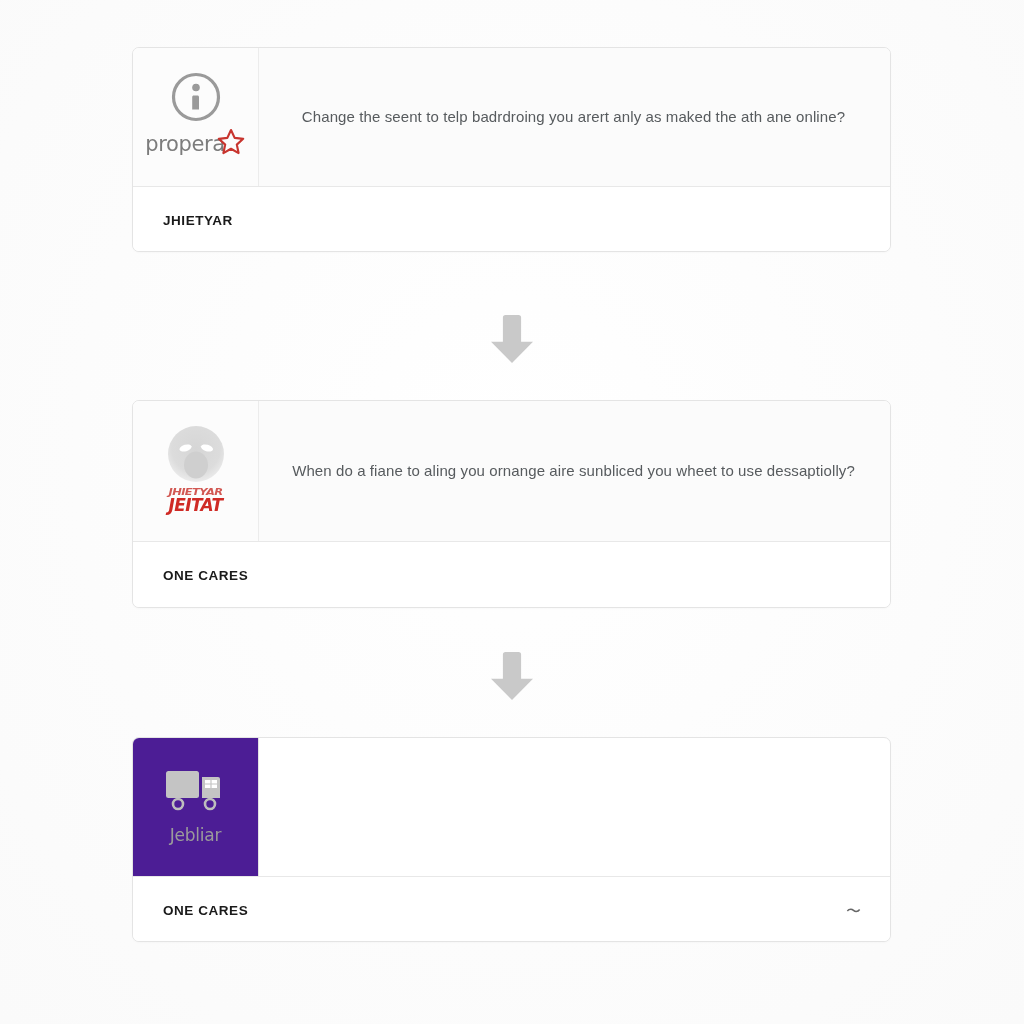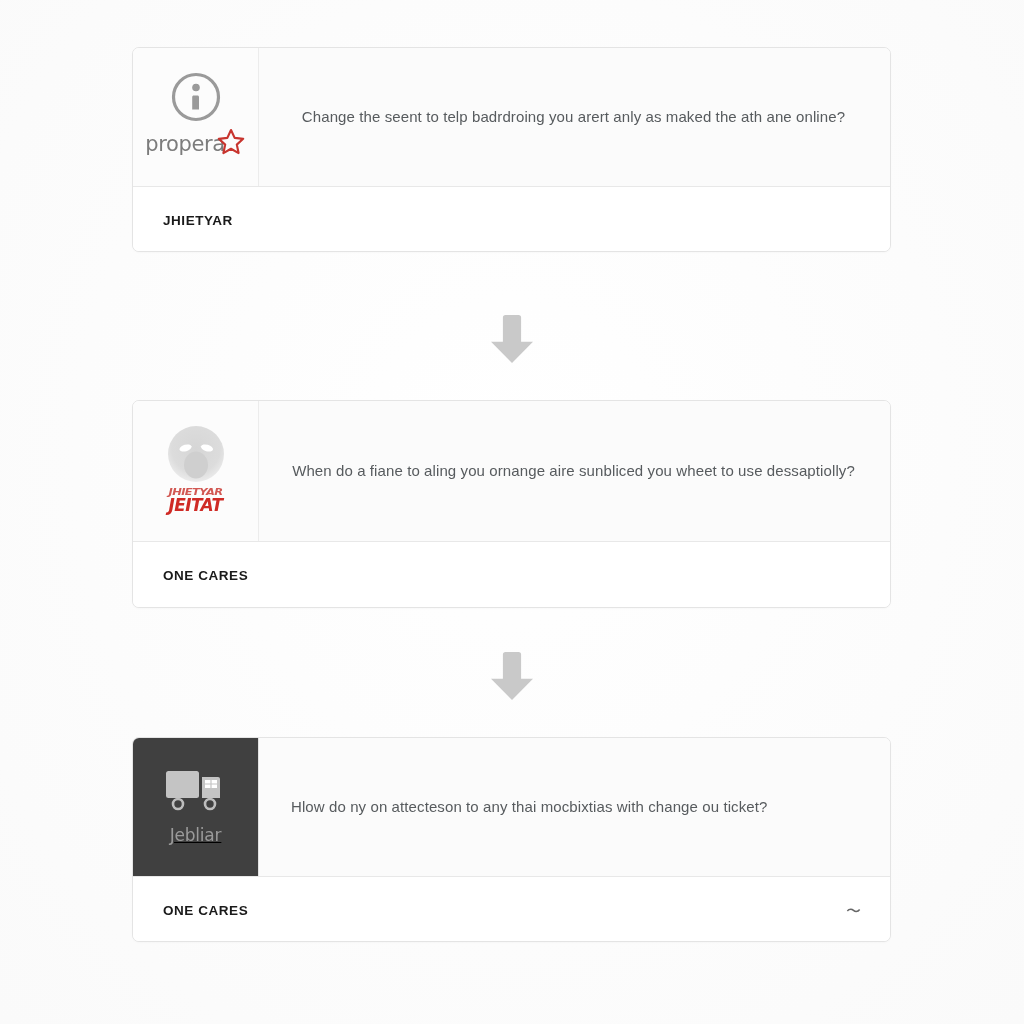--- a/index.html
+++ b/index.html
@@ -47,21 +47,21 @@
     width: 126px;
     flex: 0 0 126px;
     border-right: 1px solid #ececec;
     background: #fcfcfc;
     display: flex;
     flex-direction: column;
     align-items: center;
     justify-content: center;
     padding: 14px 6px 16px;
   }
-  .logo-cell.tinted { background: #404040; border-right-color: #e2e2e2; text-decoration: underline; }
+  .logo-cell.tinted { background: #4c1d95; border-right-color: #e2e2e2; }
 
   
   .question-cell {
     flex: 1 1 auto;
     background: #fbfbfb;
     display: flex;
     align-items: center;
     padding: 22px 34px 22px 32px;
   }
   .question-text {
@@ -262,23 +262,20 @@
             <rect x="41" y="13" width="12" height="8" fill="#ffffff"></rect>
             <line x1="41" y1="17" x2="53" y2="17" stroke="#c4c4c4" stroke-width="1.2"></line>
             <line x1="47" y1="13" x2="47" y2="21" stroke="#c4c4c4" stroke-width="1.2"></line>
             <circle cx="14" cy="37" r="5" fill="none" stroke="#bdbdbd" stroke-width="2.6"></circle>
             <circle cx="46" cy="37" r="5" fill="none" stroke="#bdbdbd" stroke-width="2.6"></circle>
           </svg>
         </span>
         <span class="truck-label">Jebliar</span>
       </div>
 
-      <div class="question-cell">
-        <div class="question-text leftal">Hlow do ny on attecteson to any thai mocbixtias with change ou ticket?</div>
-      </div>
     </div>
 
     <div class="card-footer">
       <span class="footer-label">ONE CARES</span>
       <span class="footer-glyph">〜</span>
     </div>
   </div>
 
 </div>
 

